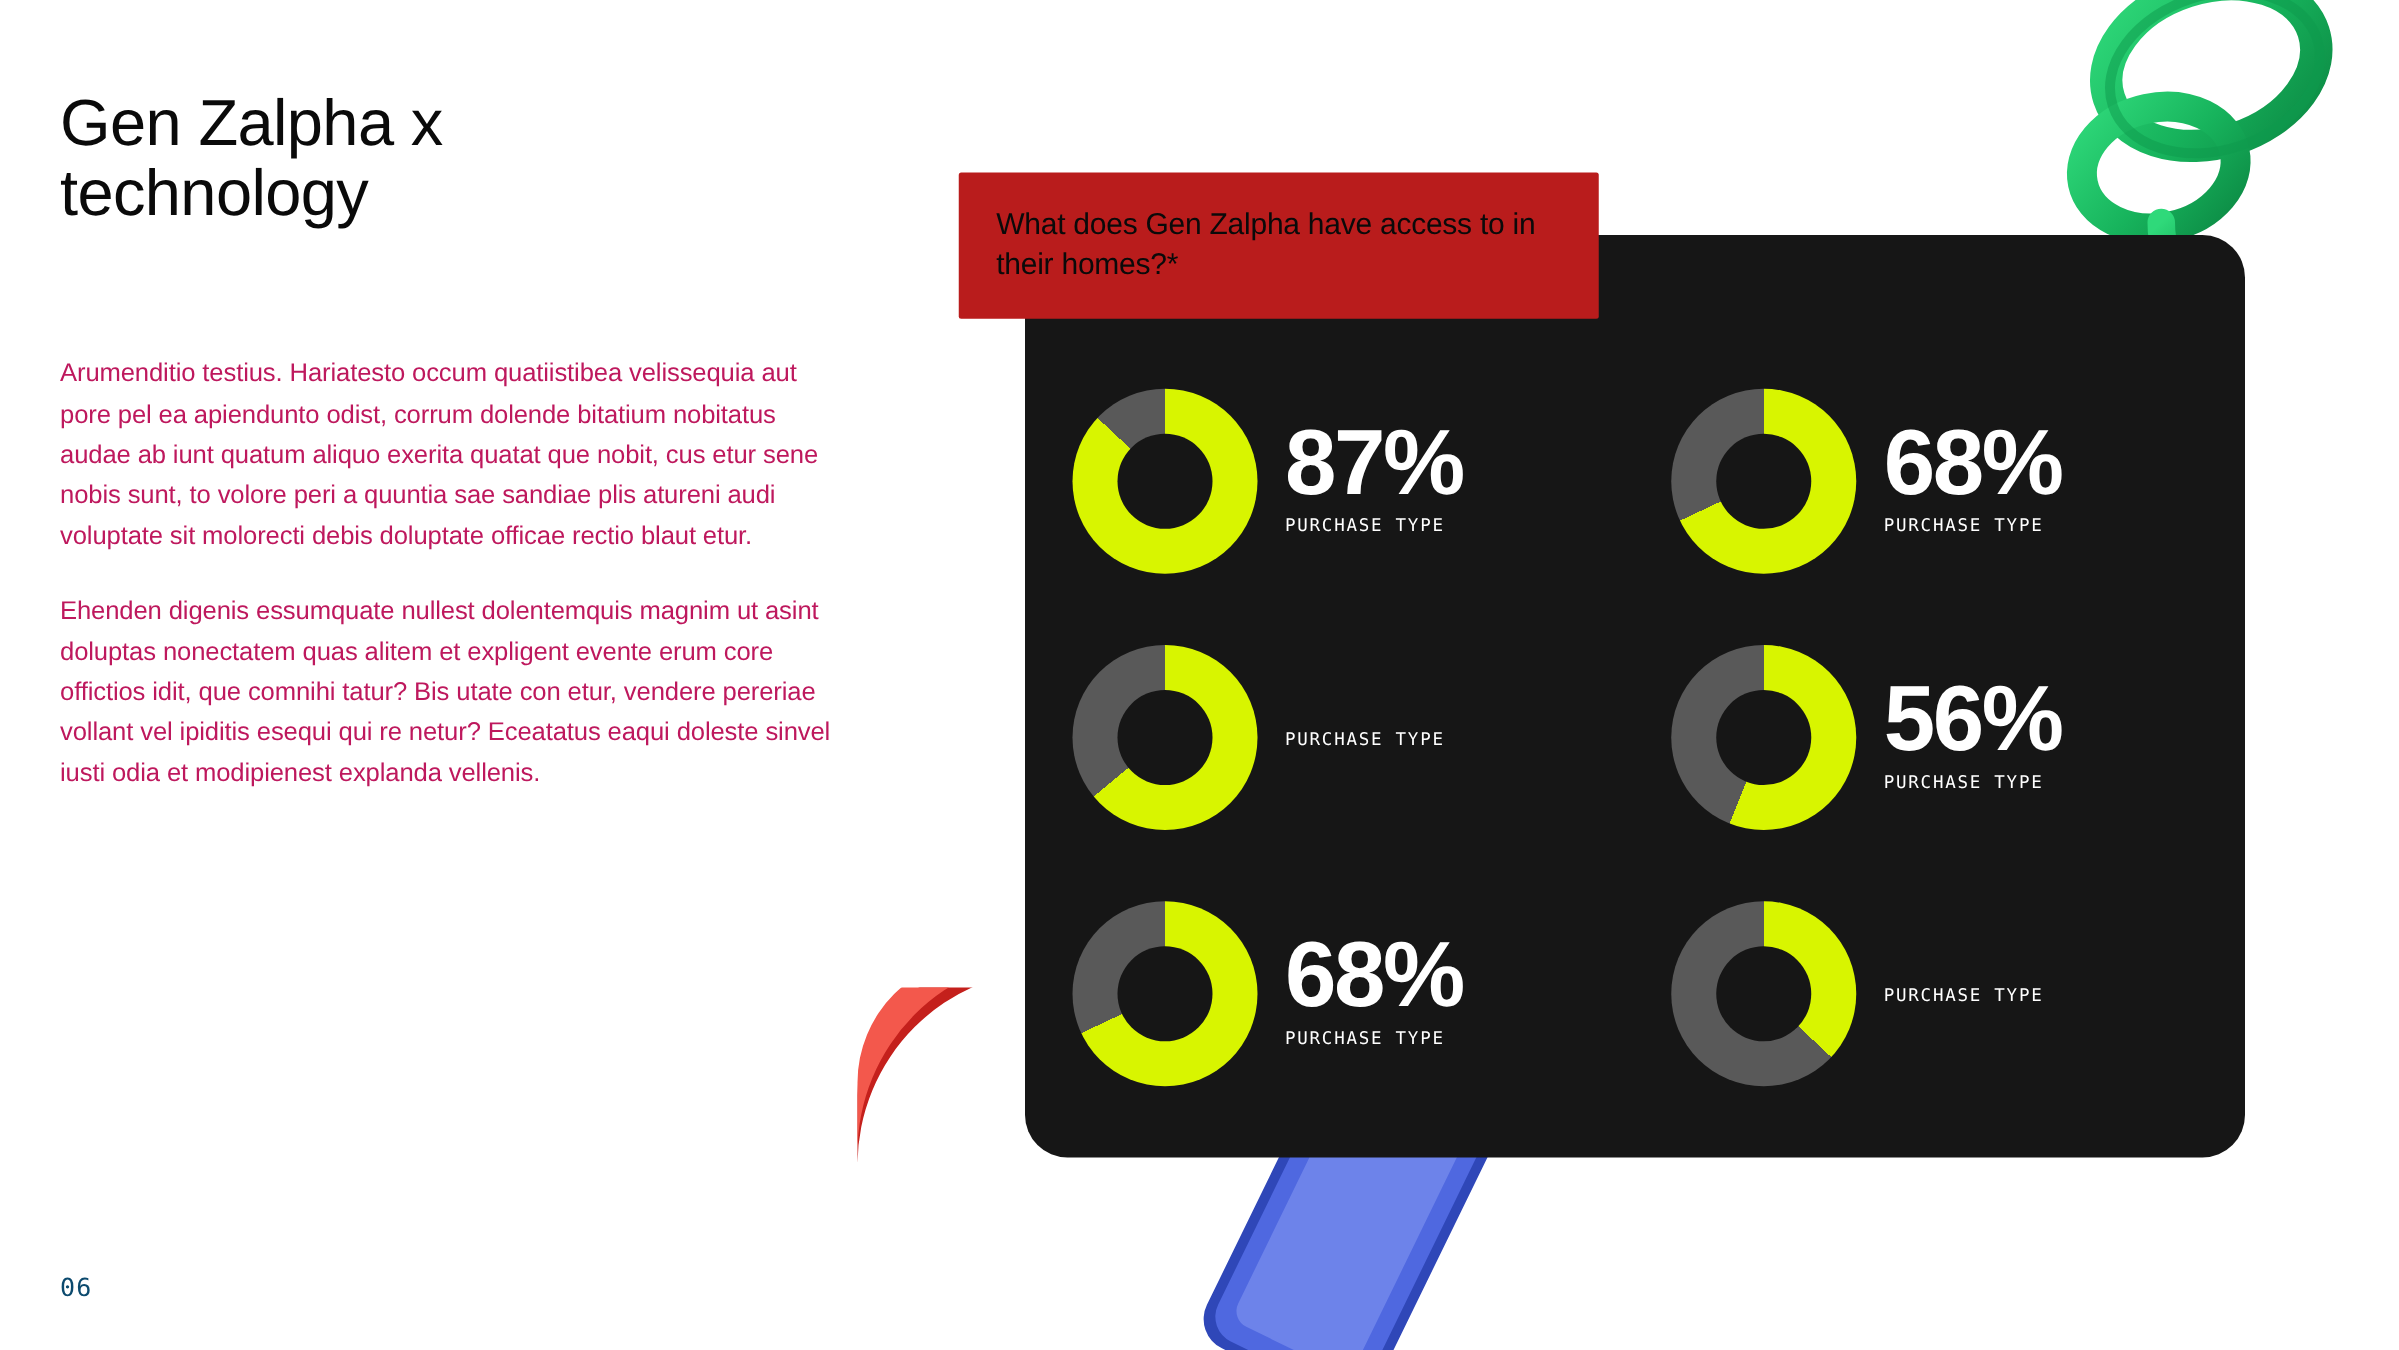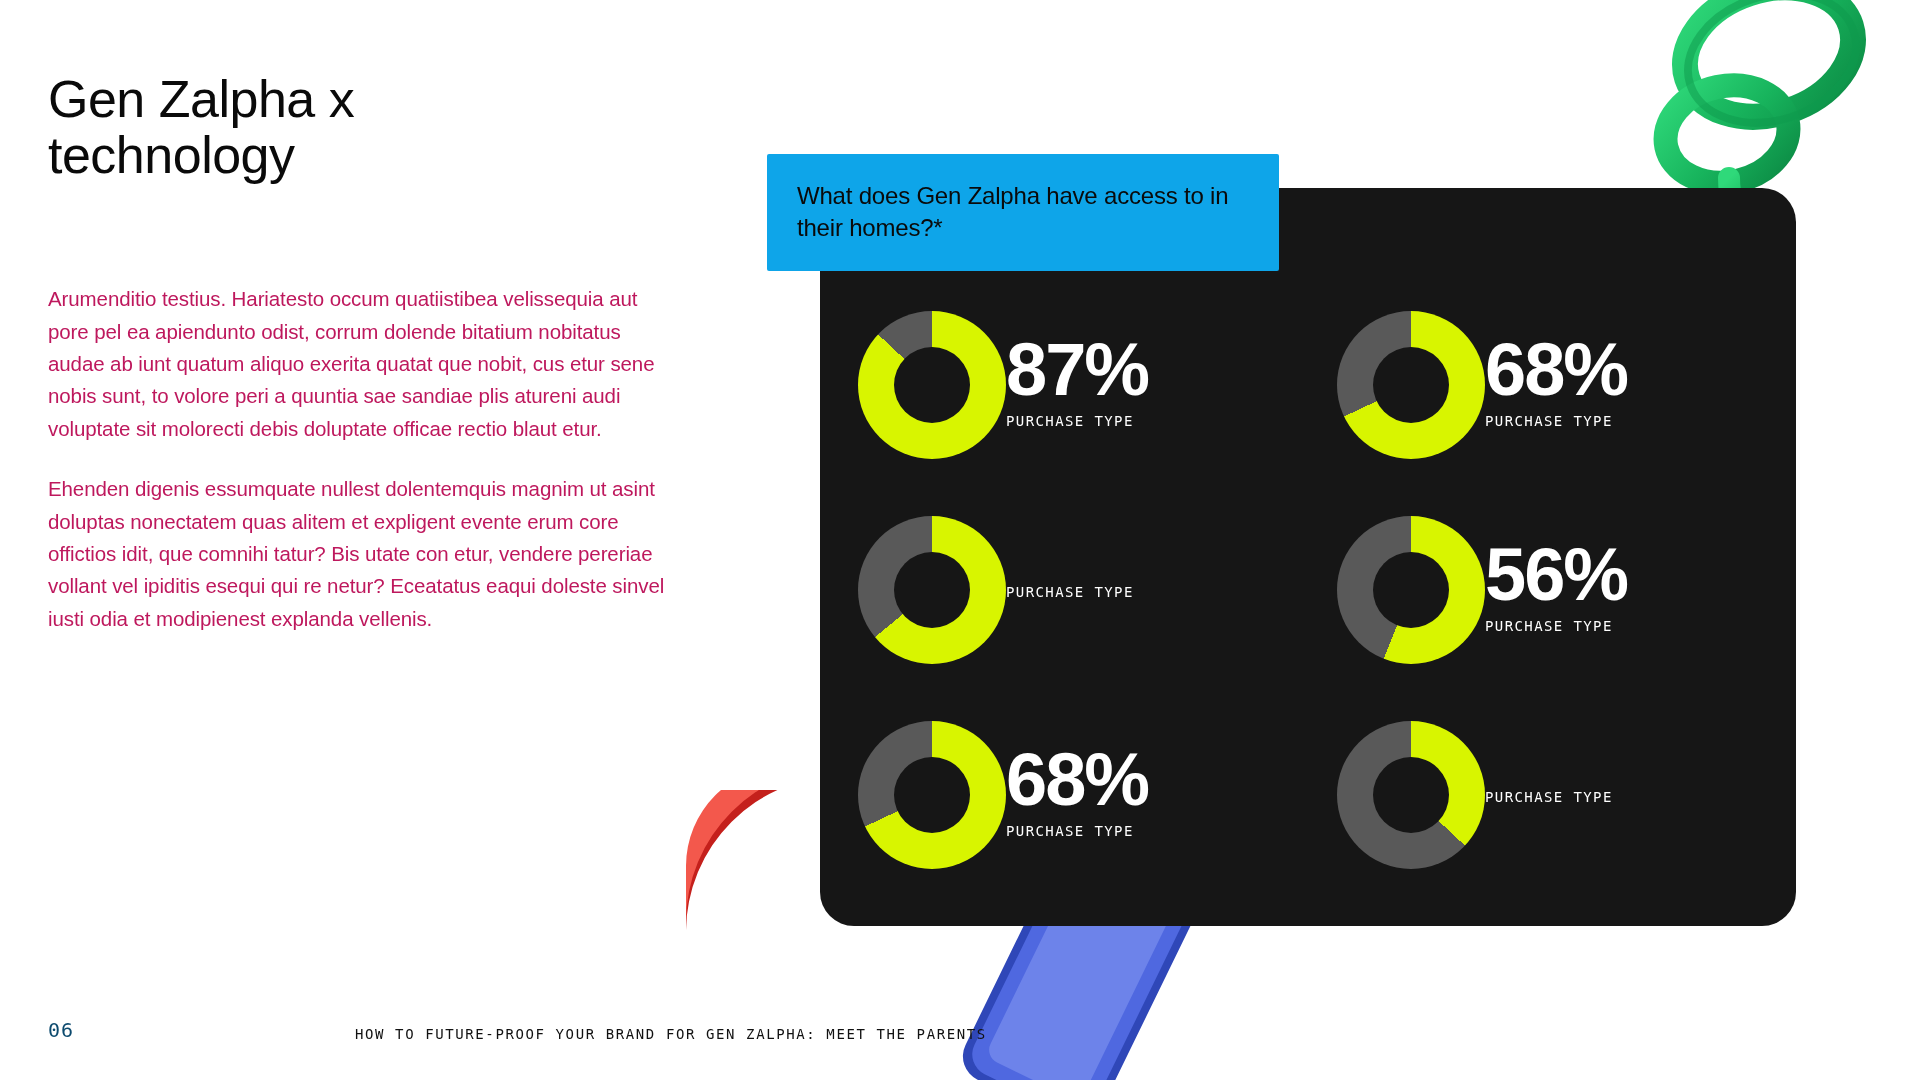--- a/index.html
+++ b/index.html
@@ -81,23 +81,23 @@
     width: 976px;
     height: 738px;
     background: #161616;
     border-radius: 34px;
   }
 
   
   .callout {
     position: absolute;
     left: 767px;
-    top: 154px;
+    top: 138px;
     width: 512px;
-    background: #0ea5e9;
+    background: #b91c1c;
     padding: 26px 30px 28px 30px;
     border-radius: 2px;
     z-index: 5;
   }
   .callout-text {
     font-size: 24px;
     line-height: 1.32;
     color: #0a0a0a;
     font-weight: 400;
     letter-spacing: -0.2px;
@@ -110,20 +110,21 @@
     top: 282px;
     width: 900px;
     display: grid;
     grid-template-columns: 1fr 1fr;
     grid-template-rows: repeat(3, 205px);
     column-gap: 58px;
   }
   .stat {
     display: flex;
     align-items: center;
+    gap: 22px;
   }
   .donut {
     width: 148px;
     height: 148px;
     border-radius: 50%;
     position: relative;
     flex: 0 0 148px;
   }
   .donut::after {
     content: "";
@@ -258,15 +259,14 @@
     <div class="stat">
       <div class="donut" style="background: conic-gradient(rgb(216, 245, 0) 0deg, rgb(216, 245, 0) 133.2deg, rgb(89, 89, 89) 133.2deg, rgb(89, 89, 89) 360deg);"></div>
       <div class="stat-text">
         <div class="stat-label">PURCHASE  TYPE</div>
       </div>
     </div>
 
   </div>
 
   <div class="footer-page">06</div>
-  <div class="footer-caption">HOW TO FUTURE-PROOF YOUR BRAND FOR GEN ZALPHA: MEET THE PARENTS</div>
 
 </div>
 
 </body></html>

